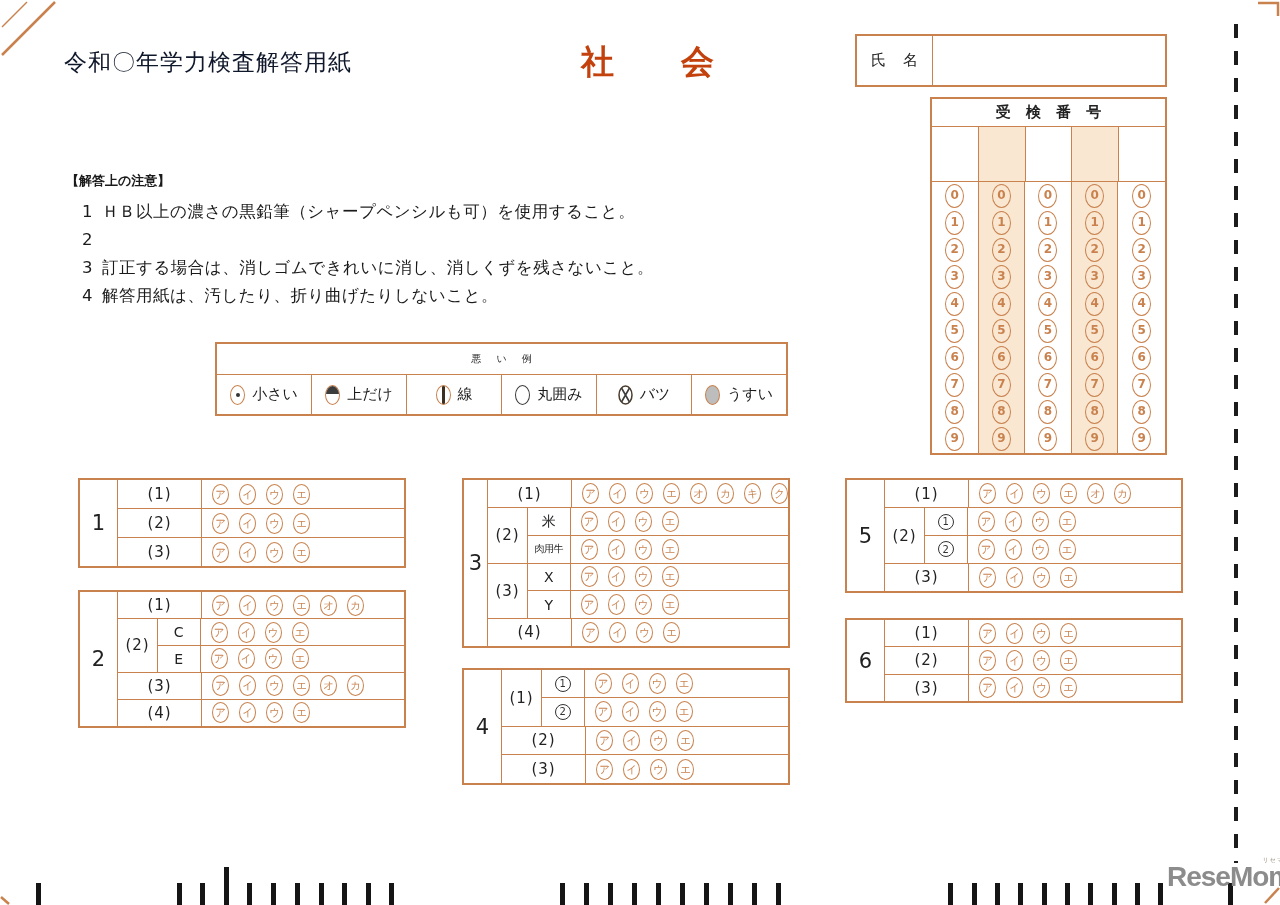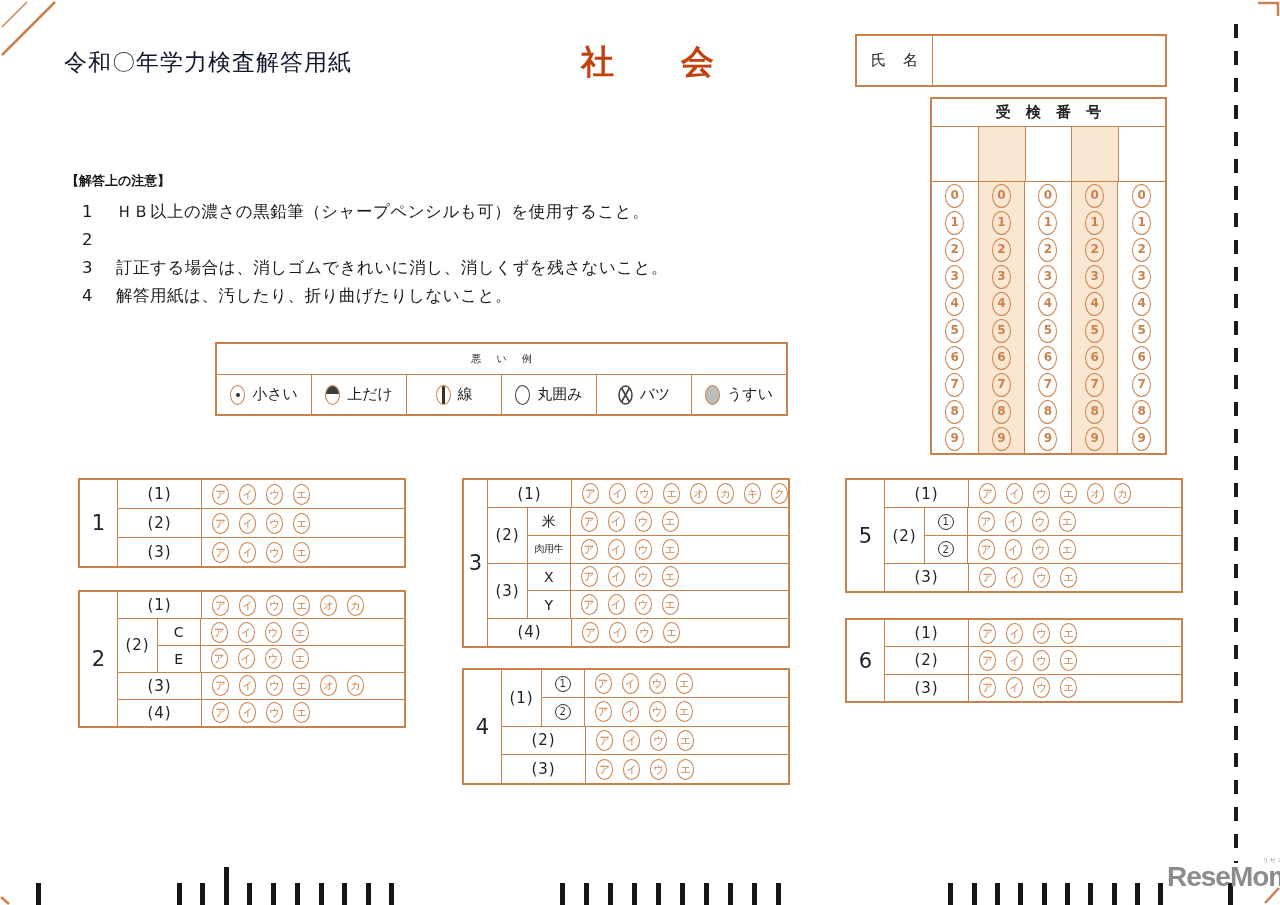--- a/index.html
+++ b/index.html
@@ -27,21 +27,21 @@
   .exam-dcell { display:flex; align-items:center; justify-content:center; border-right:1.5px solid #c9824e; }
   .exam-dcell.lastc { border-right:none; }
   .shade { background:#f9e7d2; }
   .dbubble { display:block; width:19px; height:24px; border:1.6px solid #c9824e; border-radius:50%; color:#c9824e; font-size:12px; font-weight:600; line-height:21px; text-align:center; }
 
   
   .notes { position:absolute; left:66px; top:172px; }
   .notes-heading { font-size:13px; font-weight:700; margin-bottom:8px; color:#1a1a1a; }
   .note-item { display:flex; font-size:16.5px; line-height:28px; color:#1a1a1a; }
   .note-num { width:20px; margin-left:16px; }
-  .note-text { margin-left:14px; letter-spacing:0.5px; }
+  .note-text { letter-spacing:0.5px; }
 
   
   .good-box { position:absolute; left:78px; top:342px; width:97px; height:74px; border:2px solid #c9824e; display:flex; flex-direction:column; background:#fff; }
   .good-head { height:31px; border-bottom:1.5px solid #c9824e; display:flex; align-items:center; justify-content:center; font-size:15px; color:#222; }
   .good-body { flex:1; display:flex; align-items:center; justify-content:center; }
   .bad-box { position:absolute; left:215px; top:342px; width:573px; height:74px; border:2px solid #c9824e; display:flex; flex-direction:column; background:#fff; }
   .bad-head { height:31px; border-bottom:1.5px solid #c9824e; display:flex; align-items:center; justify-content:center; font-size:10px; letter-spacing:6px; padding-left:6px; color:#222; }
   .bad-body { flex:1; display:flex; }
   .bad-cell { flex:1; border-right:1.5px solid #c9824e; display:flex; align-items:center; justify-content:center; gap:7px; }
   .bad-cell.lastc { border-right:none; }

